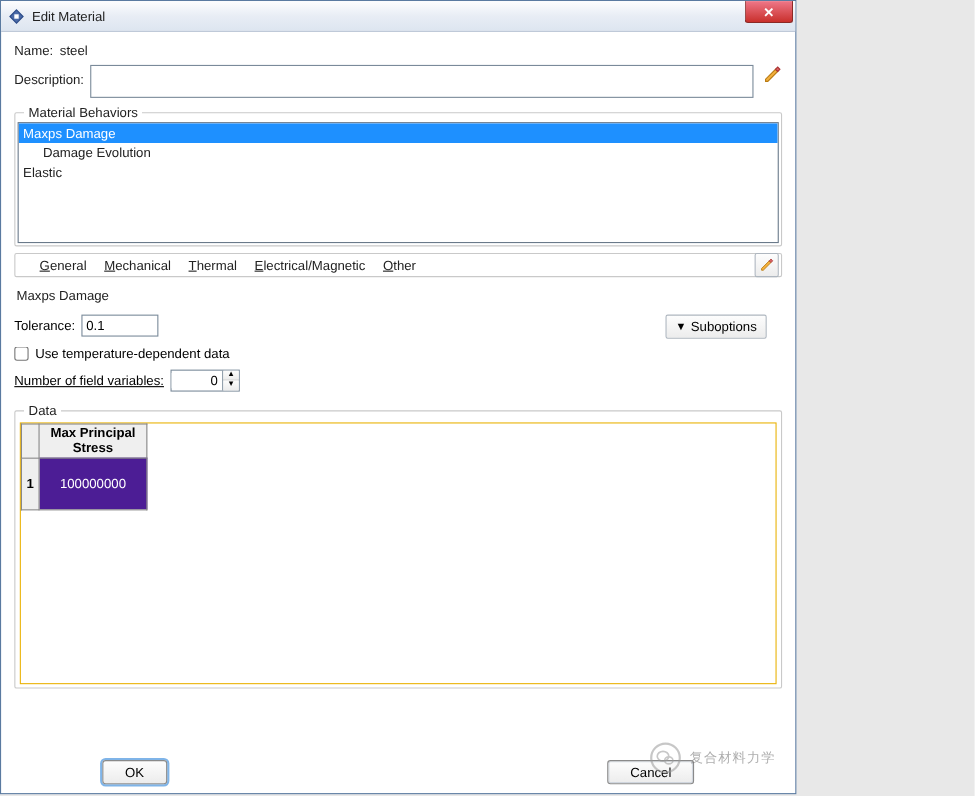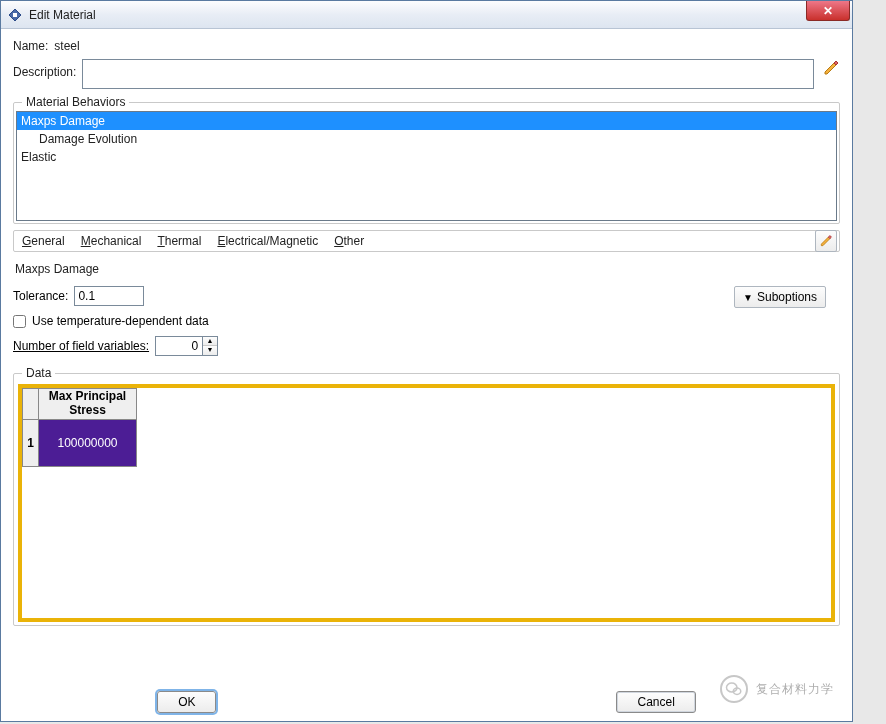--- a/index.html
+++ b/index.html
@@ -1,54 +1,54 @@
 <!DOCTYPE html>
 <html><head>
 <meta charset="utf-8">
 <style>
 * { box-sizing: border-box; margin: 0; padding: 0; font-family: "Segoe UI", Tahoma, sans-serif; font-size: 12px; }
 body { background: #e8e8e8; width: 886px; height: 724px; overflow: hidden; position: relative; }
-.window { width: 853px; height: 722px; background: #fff; border: 1px solid #5a7aa0; position: relative; }
+.window { width: 724px; height: 722px; background: #fff; border: 1px solid #5a7aa0; position: relative; }
 .titlebar { height: 28px; background: linear-gradient(#fdfdfe,#e8edf5 50%,#dde5f0); border-bottom: 1px solid #b8c4d4; display:flex; align-items:center; padding-left:6px; }
 .titlebar .icon { width:16px; height:16px; margin-right:6px; display:flex; align-items:center; justify-content:center; }
 .titlebar .title { color:#222; }
 .closebtn { position:absolute; right:2px; top:0; width:44px; height:20px; background:linear-gradient(#e78,#c9302c); border:1px solid #8a2a26; border-top:none; border-radius:0 0 3px 3px; color:#fff; display:flex; align-items:center; justify-content:center; font-weight:bold; font-size:13px; }
 .content { padding: 10px 12px 0 12px; }
 .row { display:flex; align-items:center; margin-bottom:6px; }
 .row label { margin-right:6px; color:#222; }
 .nameval { color:#222; }
 .descbox { flex:1; height:30px; border:1px solid #7a8a9a; background:#fff; }
 .pencil { width:18px; height:18px; margin-left:8px; }
 fieldset { border:1px solid #c9c9c9; border-radius:2px; padding:2px; margin-bottom:6px; position:relative; }
 fieldset > legend { padding:0 4px; color:#222; margin-left:6px; }
 .behlist { border:1px solid #6a7a8a; background:#fff; height:110px; overflow:auto; }
 .behitem { padding:2px 4px; color:#222; cursor:default; }
 .behitem.sel { background:#1e90ff; color:#fff; }
 .behitem.ind { padding-left:22px; }
-.menubar { display:flex; align-items:center; border:1px solid #c9c9c9; border-radius:2px; padding:3px 8px; margin-bottom:10px; position:relative; }
+.menubar { display:flex; align-items:center; border:1px solid #c9c9c9; border-radius:2px; padding:3px 22px; margin-bottom:10px; position:relative; }
 .menubar .mitem { margin-right:16px; color:#222; cursor:default; }
 .menubar .mitem span.u { text-decoration: underline; }
 .editbtn { position:absolute; right:2px; top:50%; transform:translateY(-50%); width:22px; height:22px; border:1px solid #aeb6bf; background:linear-gradient(#fdfdfd,#ececec); border-radius:2px; display:flex; align-items:center; justify-content:center; }
 .section-title { color:#222; margin:6px 0 10px 2px; }
 .tolrow { display:flex; align-items:center; margin-bottom:8px; }
 .tolrow label { margin-right:6px; }
 .tolinput { width:70px; border:1px solid #7a8a9a; padding:2px 3px; font-family:inherit; font-size:12px; }
 .subopt { position:absolute; right:14px; margin-top:-28px; border:1px solid #aeb6bf; background:linear-gradient(#fdfdfd,#ececec); border-radius:2px; padding:3px 8px; display:flex; align-items:center; cursor:default; }
 .subopt .tri { margin-right:4px; font-size:10px; }
 .checkrow { display:flex; align-items:flex-end; margin-bottom:8px; }
 .checkrow input { margin-right:6px; }
 .nfvrow { display:flex; align-items:center; margin-bottom:10px; }
 .nfvrow label { margin-right:6px;text-decoration:underline; }
 .spinner { display:flex; align-items:center; border:1px solid #7a8a9a; height:20px; }
 .spinner input { width:46px; border:none; text-align:right; padding:0 4px; font-family:inherit; font-size:12px; outline:none; }
 .spinner .arrows { display:flex; flex-direction:column; border-left:1px solid #7a8a9a; }
 .spinner .arrows div { width:14px; height:9px; font-size:7px; line-height:7px; text-align:center; background:linear-gradient(#fdfdfd,#ececec); border-bottom:1px solid #c9c9c9; cursor:default; }
 .spinner .arrows div:last-child { border-bottom:none; }
 .data-fs { height:260px; }
-.data-inner { border:4px solid #eab308; background:#fff; height:238px; margin:2px; position:relative; }
+.data-inner { border:1px solid #eab308; background:#fff; height:238px; margin:2px; position:relative; }
 .dtable { border-collapse:collapse; }
 .dtable th, .dtable td { border:1px solid #888; font-weight:normal; text-align:center; }
 .dtable th { background:#efefef; padding:1px 6px; font-weight:bold; }
 .dtable .rownum { background:#efefef; font-weight:bold; width:16px; }
 .dtable .valcell { background:#4c1d95; color:#fff; width:98px; padding:16px 4px; }
 .footer { position:absolute; left:0; right:0; bottom:8px; display:flex; justify-content:center; gap:400px; }
 .btn { border:1px solid #8a8a8a; background:linear-gradient(#fdfdfd,#ececec); border-radius:3px; padding:3px 20px; cursor:default; box-shadow:0 0 0 1px #d0d6de inset; }
 .btn.ok { box-shadow:0 0 0 2px #7fb4e8; }
 .watermark { position:absolute; right:18px; bottom:18px; display:flex; align-items:center; opacity:0.55; color:#6a6a6a; font-size:18px; letter-spacing:1px; }
 .watermark .wicon { width:28px; height:28px; border-radius:50%; border:2px solid #9a9a9a; margin-right:8px; display:flex; align-items:center; justify-content:center; position:relative;}

